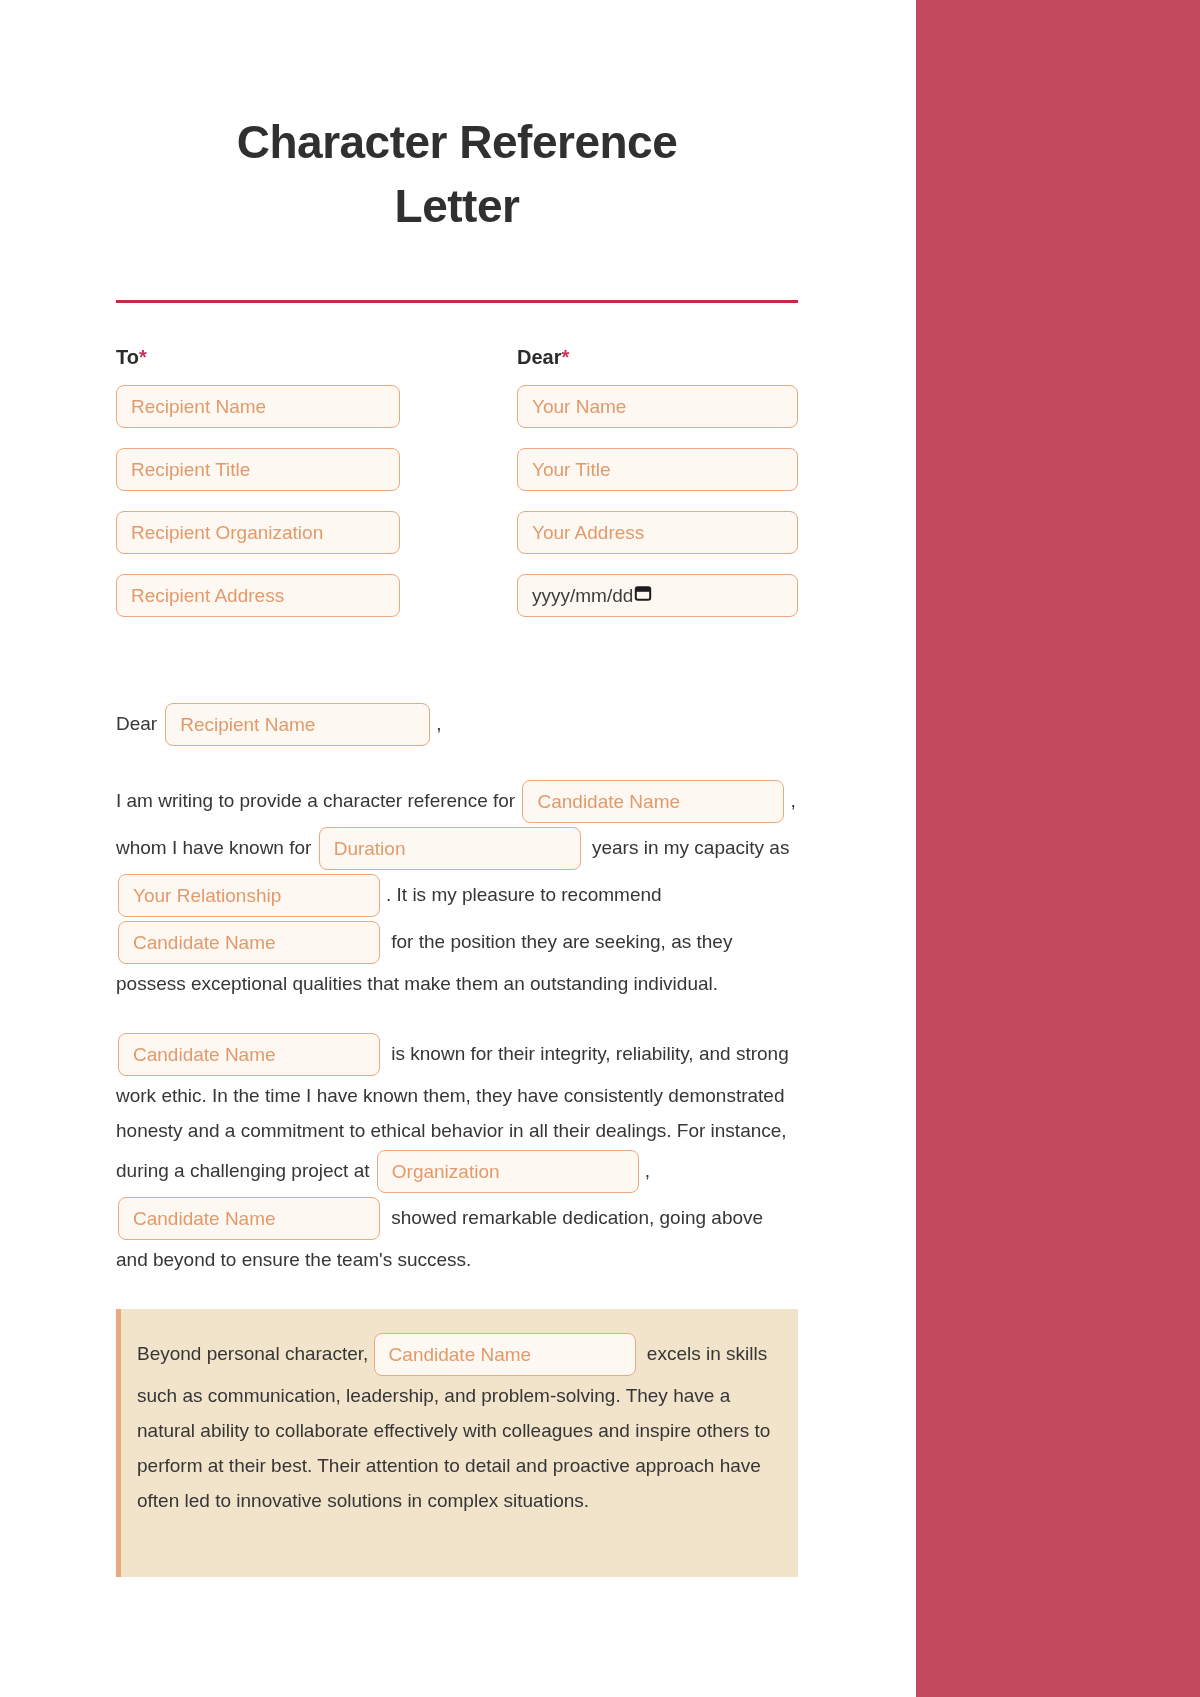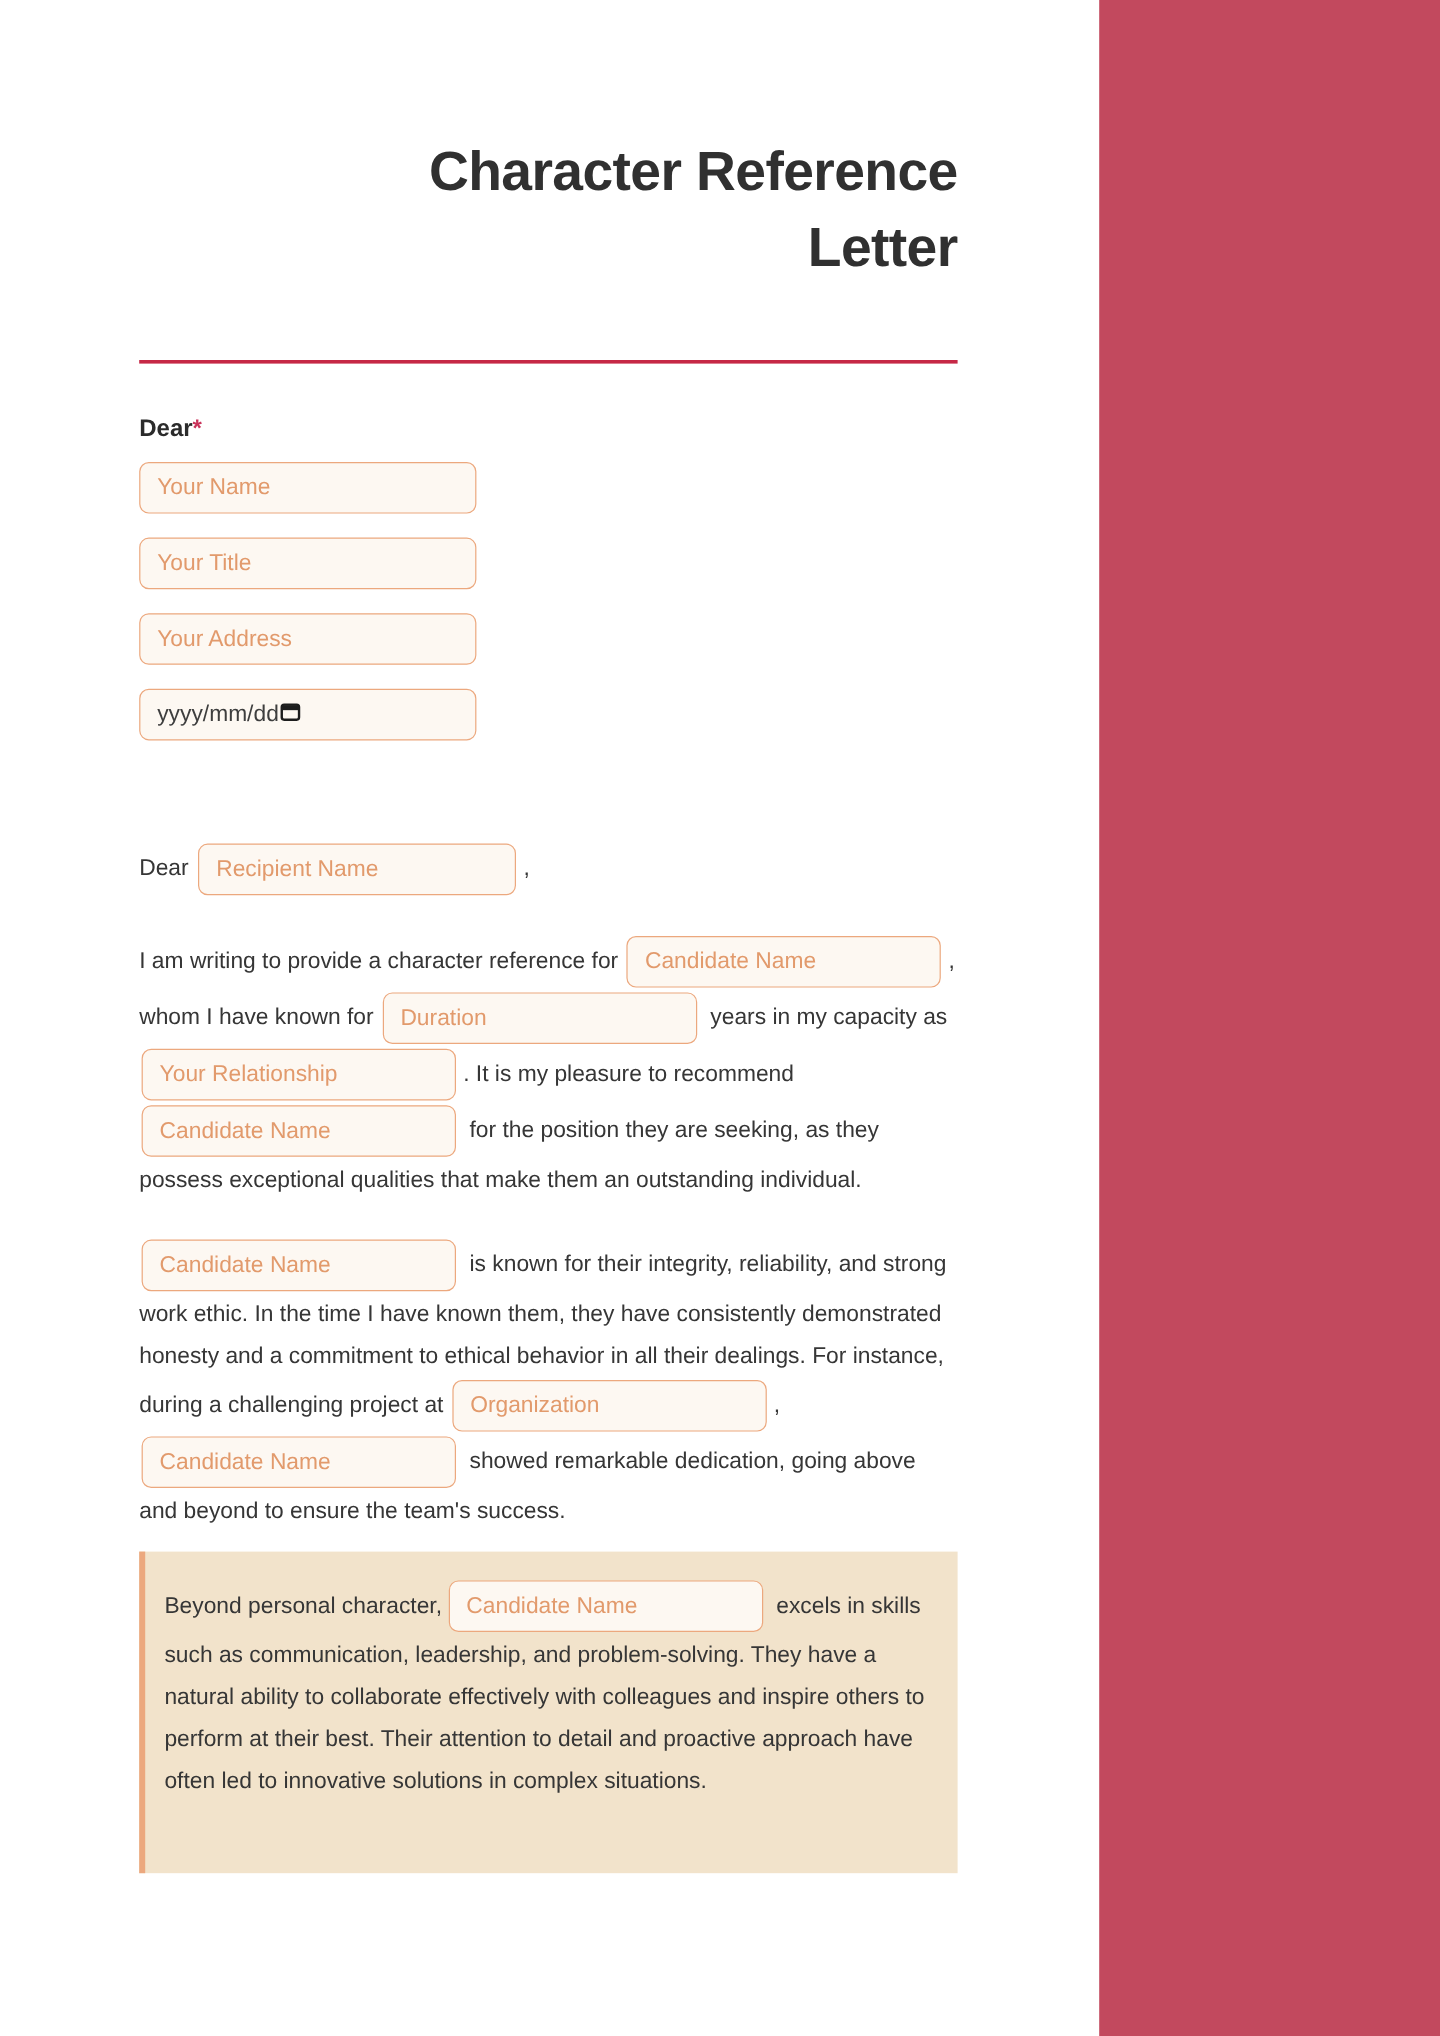--- a/index.html
+++ b/index.html
@@ -17,21 +17,21 @@
     width: 284px; height: 1697px;
     background: var(--sidebar, #c2495e);
   }
   .content {
     position: absolute;
     top: 0; left: 116px;
     width: 682px;
     padding-top: 110px;
   }
   h1.title {
-    text-align: right;
+    text-align: center;
     font-size: 46px;
     line-height: 64px;
     font-weight: 700;
     color: var(--title, #303030);
     letter-spacing: -0.5px;
   }
   .divider {
     margin-top: 62px;
     width: 100%;
     height: 3px;
@@ -89,21 +89,21 @@
     background: var(--input-bg, #fdf8f2);
     font-family: "Liberation Sans", sans-serif;
     font-size: 19px;
     padding: 0 14px;
     color: #555;
     outline: none;
   }
   .salutation input.inline-input { width: 265px; margin-left: 8px; }
   .para input.inline-input { margin-left: 2px; }
   .highlight-box {
-    margin-top: 16px;
+    margin-top: 32px;
     width: 100%;
     min-height: 268px;
     background: var(--box-bg, #f2e3cb);
     border-left: 5px solid var(--box-border, #eca87e);
     padding: 22px 12px 40px 16px;
     font-size: 19px;
     line-height: 35px;
   }
 </style>
 </head>
@@ -112,20 +112,31 @@
 <div class="content">
 
   <h1 class="title">
     <span>Character Reference</span><br>
     <span>Letter</span>
   </h1>
 
   <div class="divider"></div>
 
   <div class="cols">
+    <div class="col-to">
+      <div class="col-label">
+        <span>To</span><span class="req">*</span>
+      </div>
+      <div>
+          <input class="field-input" type="text" placeholder="Recipient Name" style="">
+          <input class="field-input" type="text" placeholder="Recipient Title" style="">
+          <input class="field-input" type="text" placeholder="Recipient Organization" style="">
+          <input class="field-input" type="text" placeholder="Recipient Address" style="">
+        </div>
+    </div>
     <div class="col-from">
       <div class="col-label">
         <span>Dear</span><span class="req">*</span>
       </div>
       <div>
           <input class="field-input" type="text" placeholder="Your Name" style="">
           <input class="field-input" type="text" placeholder="Your Title" style="">
           <input class="field-input" type="text" placeholder="Your Address" style="">
         </div>
       <div class="date-field">

